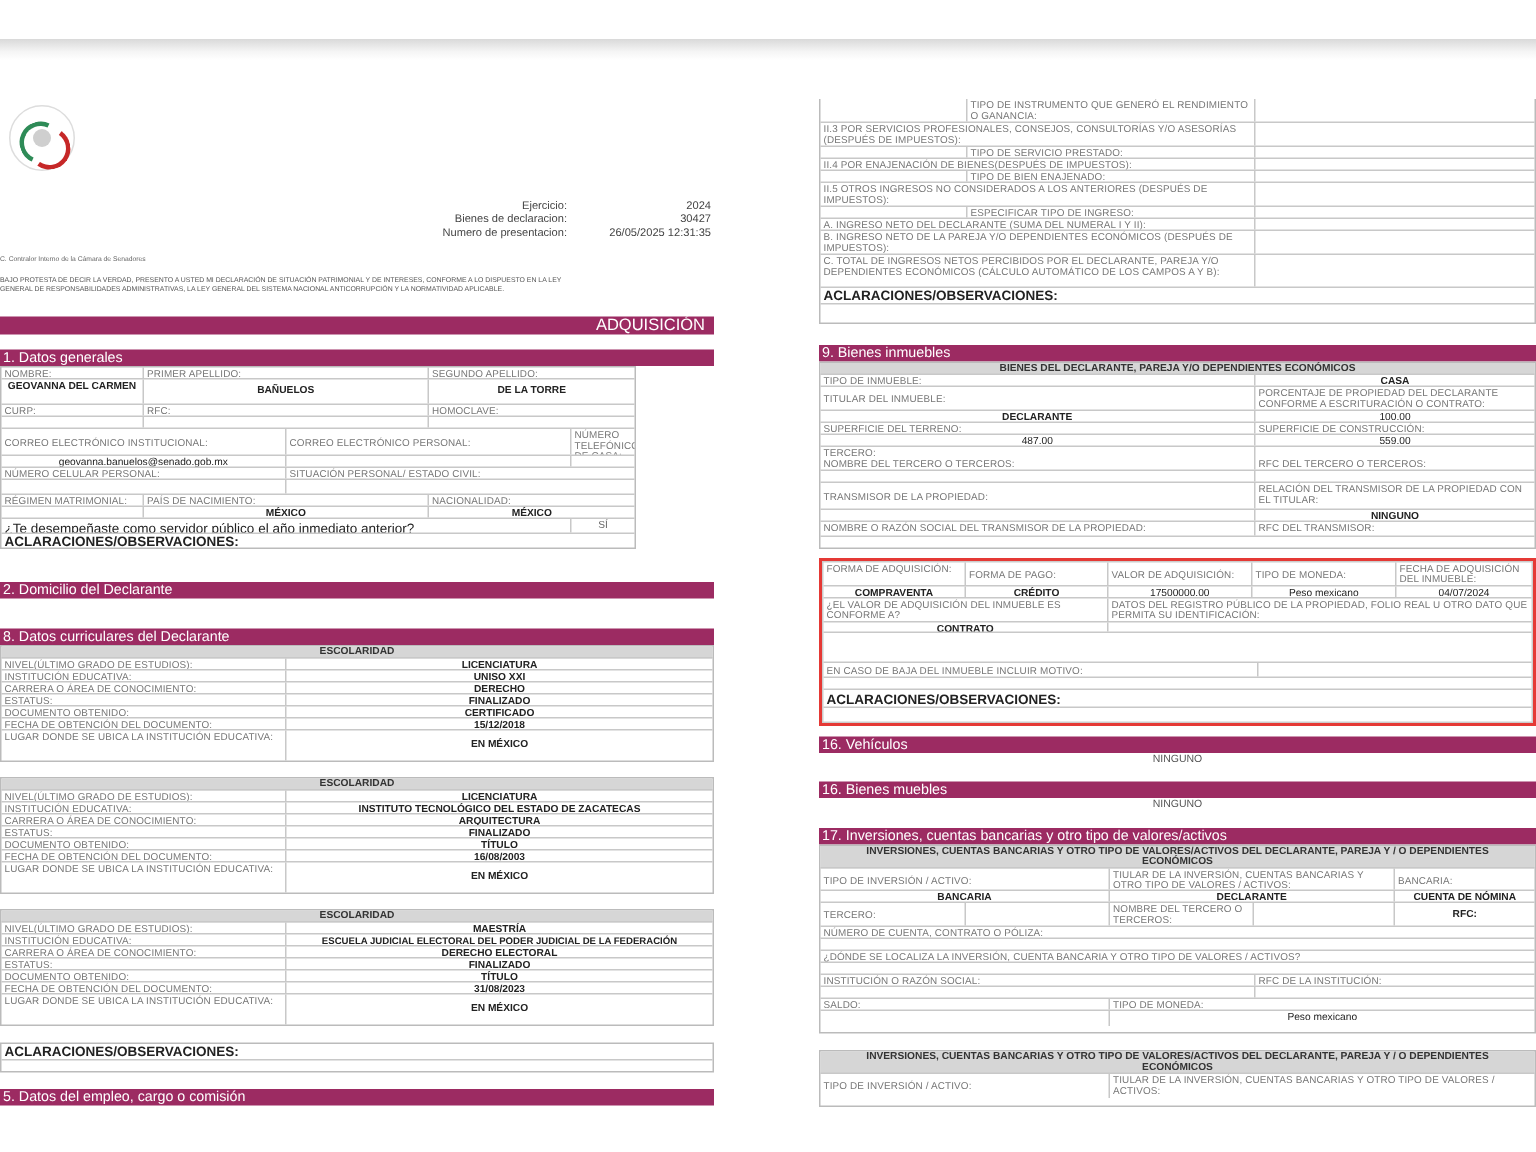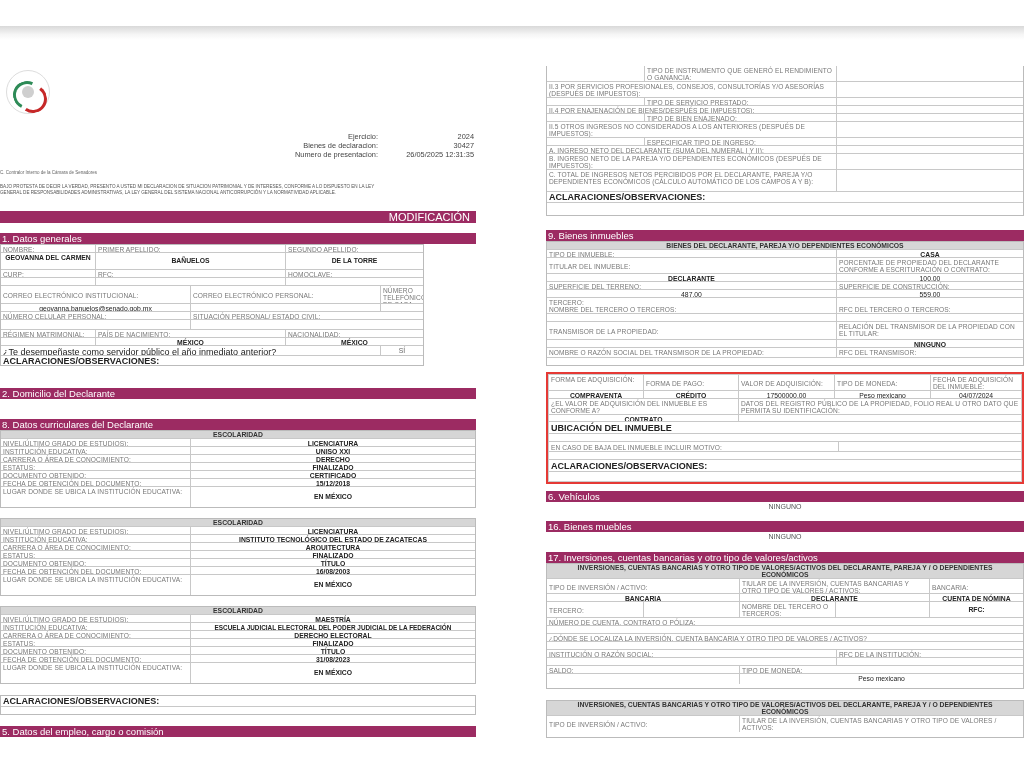--- a/index.html
+++ b/index.html
@@ -48,21 +48,21 @@
     <div>2024</div>
     <div>30427</div>
     <div>26/05/2025 12:31:35</div>
   </div>
   <div class="abs" style="left:0;top:110px;font-size:4.5px;color:#666;">C. Contralor Interno de la Cámara de Senadores</div>
   <div class="abs" style="left:0;top:124px;width:478px;font-size:4.6px;color:#555;line-height:6px;white-space:nowrap;overflow:hidden;">
     <div>BAJO PROTESTA DE DECIR LA VERDAD, PRESENTO A USTED MI DECLARACIÓN DE SITUACIÓN PATRIMONIAL Y DE INTERESES, CONFORME A LO DISPUESTO EN LA LEY</div>
     <div>GENERAL DE RESPONSABILIDADES ADMINISTRATIVAS, LA LEY GENERAL DEL SISTEMA NACIONAL ANTICORRUPCIÓN Y LA NORMATIVIDAD APLICABLE.</div>
   </div>
   <div class="bar" style="left:0;top:151px;width:476px;height:12px;font-size:11px;line-height:12px;">
-    <span style="position:absolute;right:6px;">MODIFICACIÓN</span>
+    <span style="position:absolute;right:6px;">ADQUISICIÓN</span>
   </div>
 
   <div class="bar" style="left:0;top:173px;width:476px;">1. Datos generales</div>
   <div class="grid" style="left:0;top:184px;width:424px;height:122px;">
     <div class="row" style="top:0;height:8px;">
       <div class="cell t" style="left:0;width:95px;">NOMBRE:</div>
       <div class="cell t" style="left:95px;width:190px;">PRIMER APELLIDO:</div>
       <div class="cell t" style="left:285px;right:0;">SEGUNDO APELLIDO:</div>
     </div>
     <div class="row" style="top:8px;height:17px;">
@@ -335,32 +335,31 @@
       <div class="cell vn" style="left:382px;right:0;">04/07/2024</div>
     </div>
     <div class="row" style="top:24px;height:16px;">
       <div class="cell t" style="left:0;width:190px;">¿EL VALOR DE ADQUISICIÓN DEL INMUEBLE ES CONFORME A?</div>
       <div class="cell t" style="left:190px;right:0;">DATOS DEL REGISTRO PÚBLICO DE LA PROPIEDAD, FOLIO REAL U OTRO DATO QUE PERMITA SU IDENTIFICACIÓN:</div>
     </div>
     <div class="row" style="top:40px;height:7px;">
       <div class="cell v" style="left:0;width:190px;line-height:7px;">CONTRATO</div>
       <div class="cell" style="left:190px;right:0;"></div>
     </div>
-    <div class="row big" style="top:47px;height:12px;padding-left:2px;line-height:12px;">UBICACIÓN DEL INMUEBLE</div>
     <div class="row" style="top:59px;height:8px;"></div>
     <div class="row" style="top:67px;height:10px;">
       <div class="cell t" style="left:0;width:290px;padding-top:2px;">EN CASO DE BAJA DEL INMUEBLE INCLUIR MOTIVO:</div>
       <div class="cell" style="left:290px;right:0;"></div>
     </div>
     <div class="row" style="top:77px;height:8px;"></div>
     <div class="row big" style="top:85px;height:12px;padding-left:2px;line-height:12px;">ACLARACIONES/OBSERVACIONES:</div>
   </div>
   <div class="redbox" style="left:0;top:312px;width:478px;height:112px;"></div>
 
-  <div class="bar" style="left:0;top:431px;width:478px;">6. Vehículos</div>
+  <div class="bar" style="left:0;top:431px;width:478px;">16. Vehículos</div>
   <div class="abs" style="left:0;top:443px;width:478px;text-align:center;font-size:7px;color:#555;">NINGUNO</div>
   <div class="bar" style="left:0;top:461px;width:478px;">16. Bienes muebles</div>
   <div class="abs" style="left:0;top:473px;width:478px;text-align:center;font-size:7px;color:#555;">NINGUNO</div>
 
   <div class="bar" style="left:0;top:492px;width:478px;">17. Inversiones, cuentas bancarias y otro tipo de valores/activos</div>
   <div class="grid" style="left:0;top:503px;width:478px;height:126px;">
     <div class="row ghead" style="top:0;height:15px;line-height:7px;padding:0 10px;">INVERSIONES, CUENTAS BANCARIAS Y OTRO TIPO DE VALORES/ACTIVOS DEL DECLARANTE, PAREJA Y / O DEPENDIENTES ECONÓMICOS</div>
     <div class="row" style="top:15px;height:15px;">
       <div class="cell t" style="left:0;width:193px;padding-top:5px;">TIPO DE INVERSIÓN / ACTIVO:</div>
       <div class="cell t" style="left:193px;width:190px;">TIULAR DE LA INVERSIÓN, CUENTAS BANCARIAS Y OTRO TIPO DE VALORES / ACTIVOS:</div>

